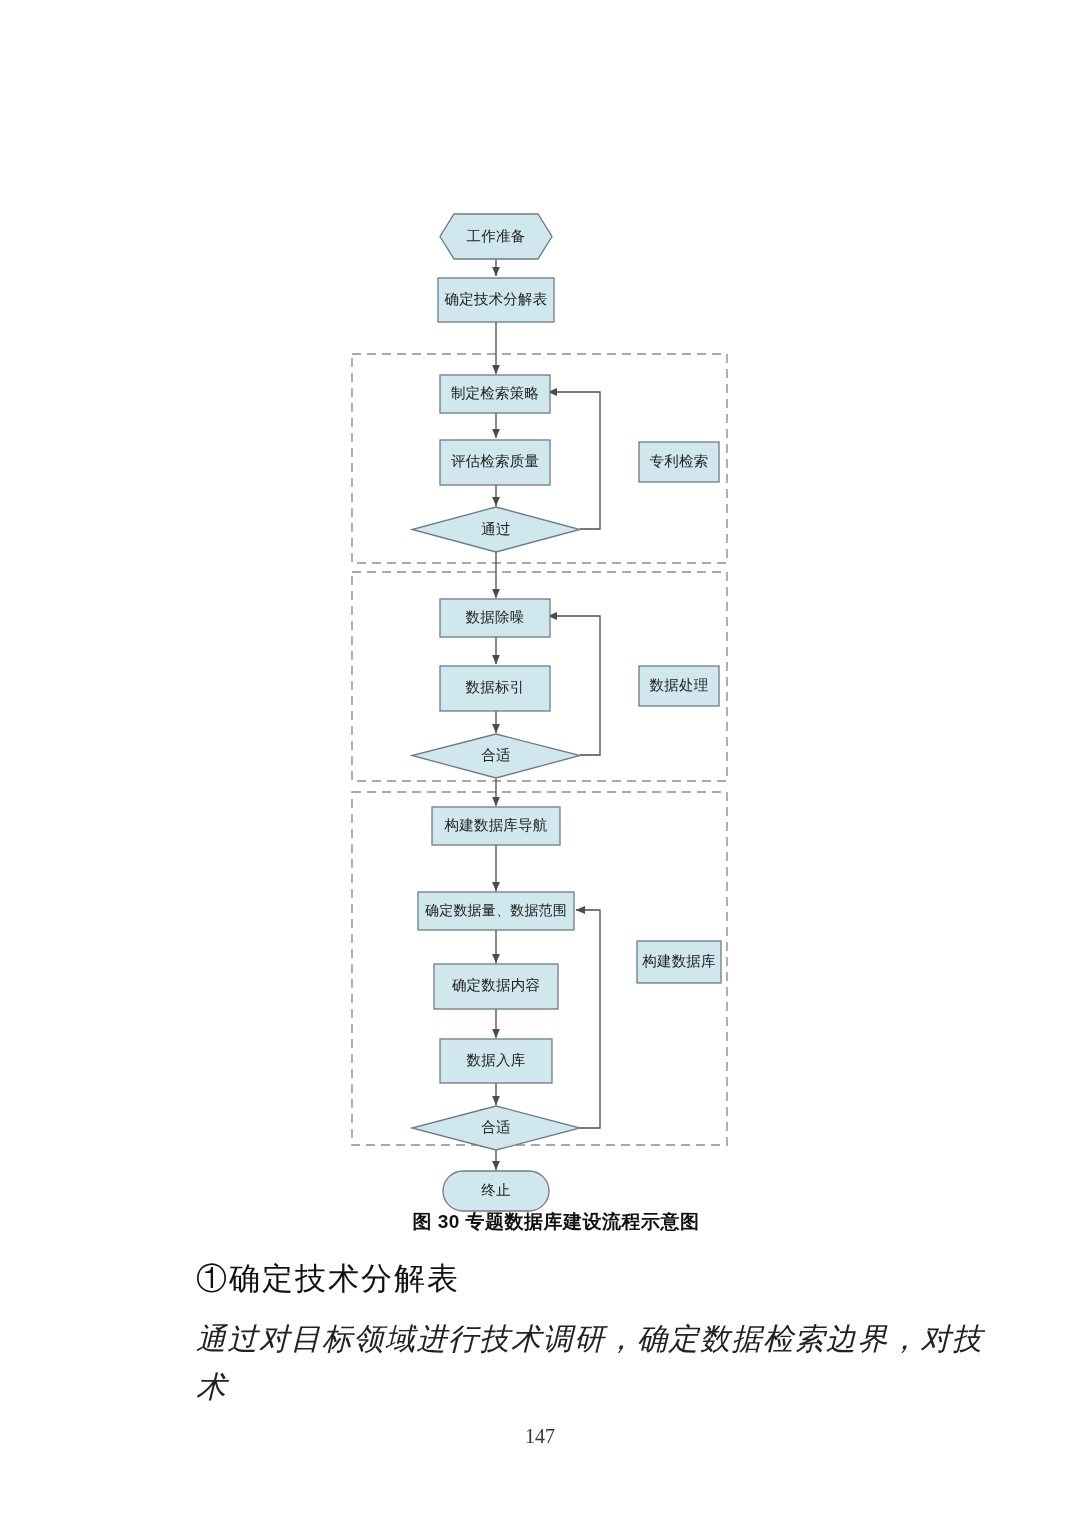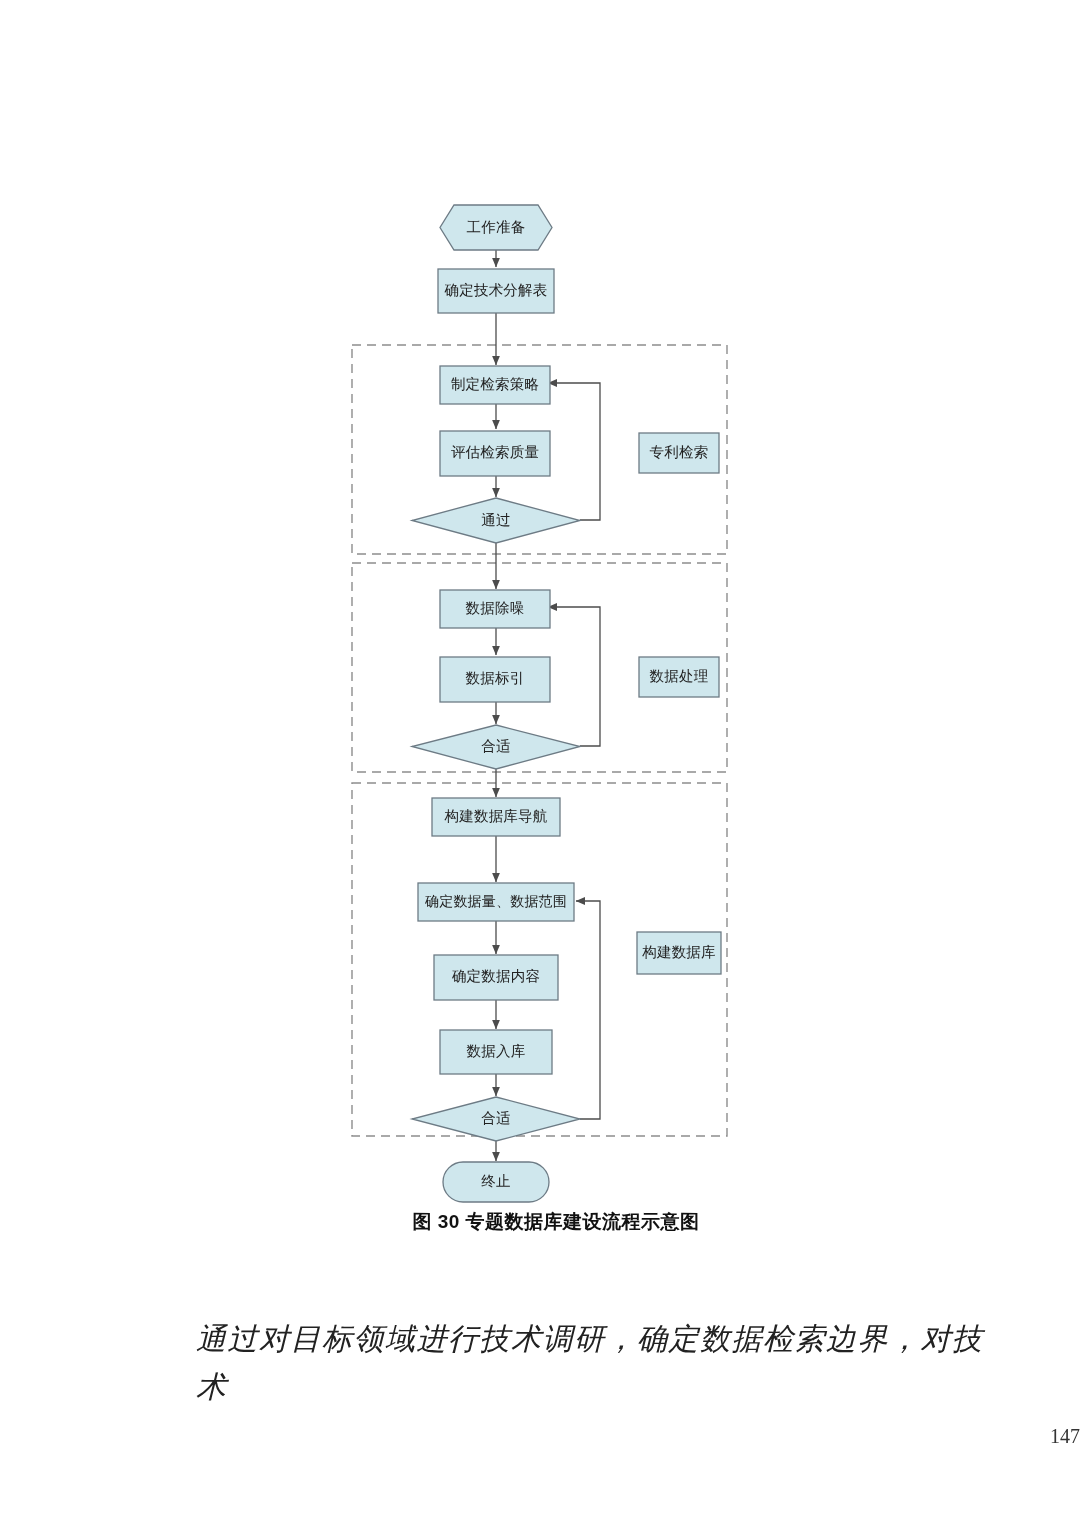--- a/index.html
+++ b/index.html
@@ -22,21 +22,21 @@
     position: absolute;
     inset: 0;
     width: 1080px;
     height: 1527px;
   }
 
   
   #diagram {
     position: absolute;
     left: 0;
-    top: 0;
+    top: 9px;
     width: 1080px;
     height: 1210px;
   }
   #diagram svg {
     position: absolute;
     left: 0;
     top: 0;
     width: 1080px;
     height: 1210px;
     overflow: visible;
@@ -104,21 +104,21 @@
     line-height: 48px;
     color: #222222;
     letter-spacing: 1.5px;
     font-style: italic;
   }
   .page-number {
     position: absolute;
     left: 0;
     top: 1425px;
     width: 1080px;
-    text-align: right;
+    text-align: center;
     font-family: "Liberation Serif", "DejaVu Serif", serif;
     font-size: 20px;
     color: #333333;
   }
 </style>
 </head>
 <body>
 
 <div id="page">
 
@@ -248,18 +248,19 @@
 
       <g>
         <rect class="shape-fill" x="637" y="932" width="84" height="42"></rect>
         <text class="node-label" x="679" y="953.5">构建数据库</text>
       </g>
     </svg>
   </div>
 
   <div class="figure-caption">图 30 专题数据库建设流程示意图</div>
 
+  <div class="section-heading">①确定技术分解表</div>
 
   <div class="body-paragraph">通过对目标领域进行技术调研，确定数据检索边界，对技术</div>
 
   <div class="page-number">147</div>
 
 </div>
 
 </body></html>

